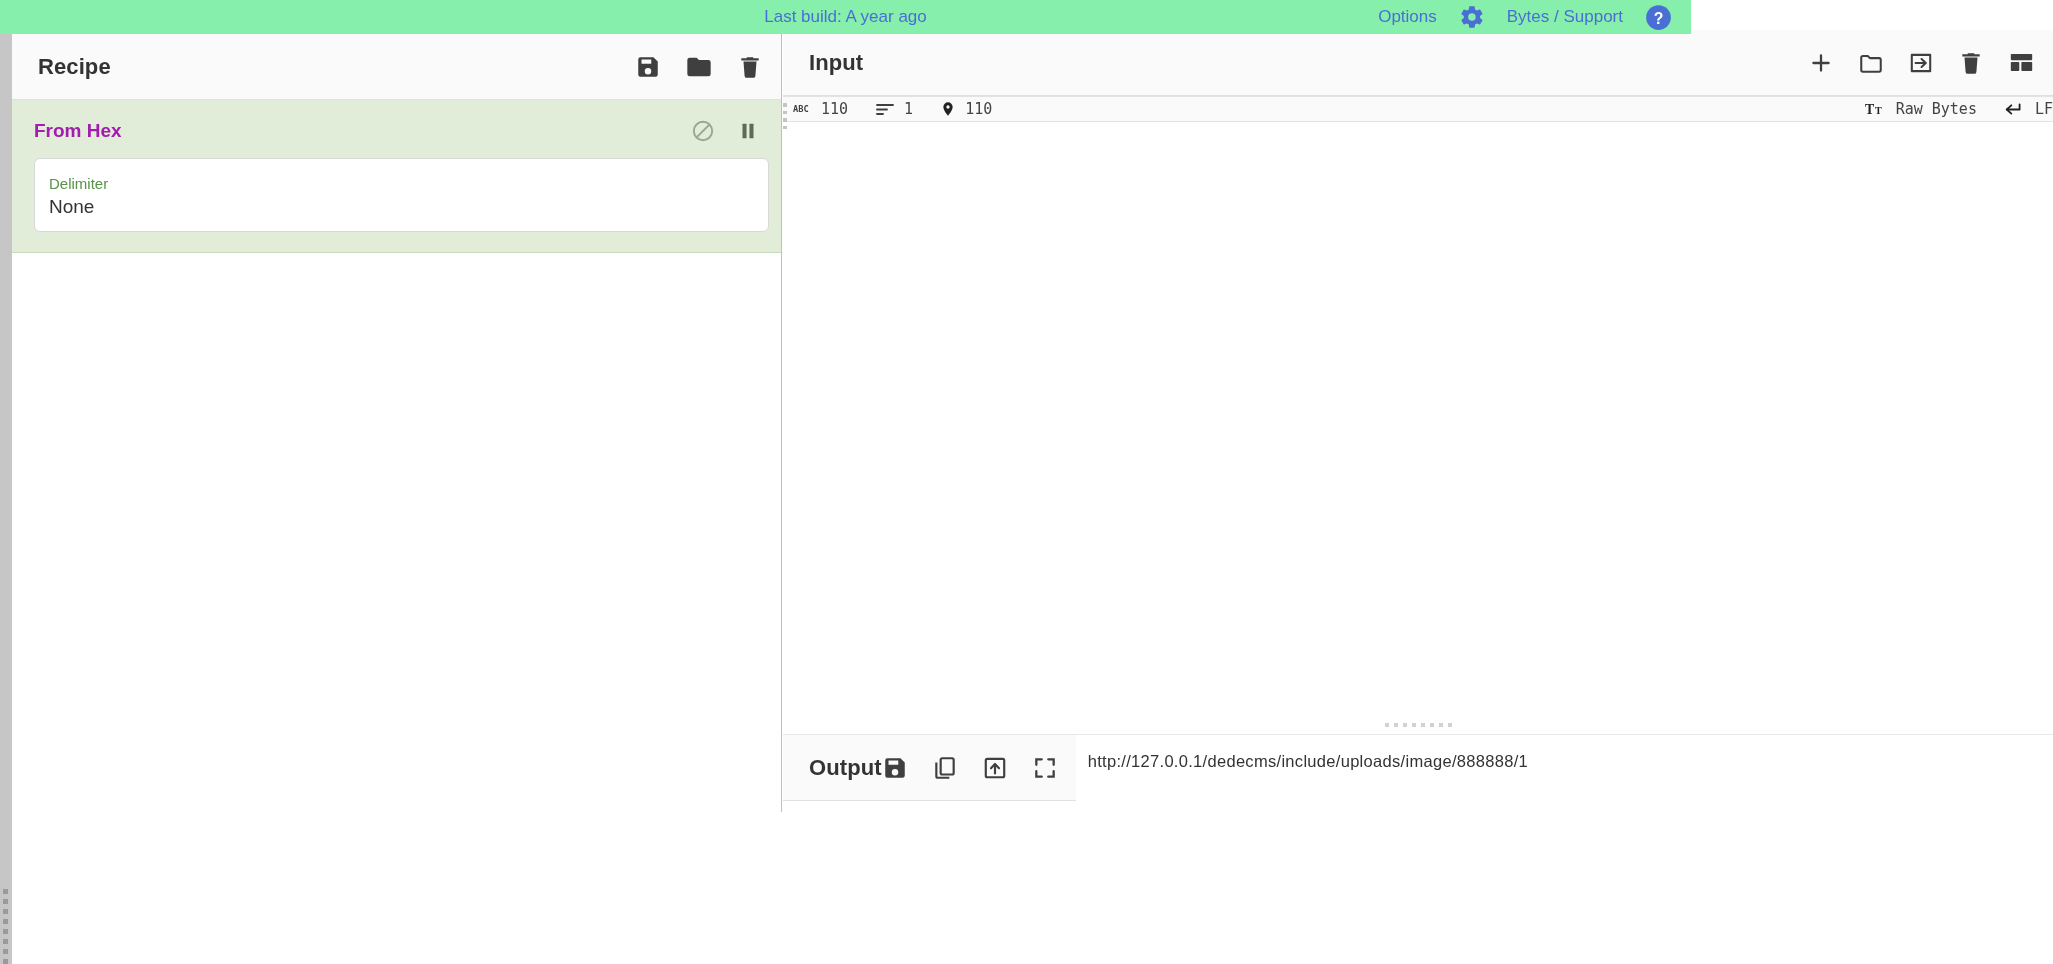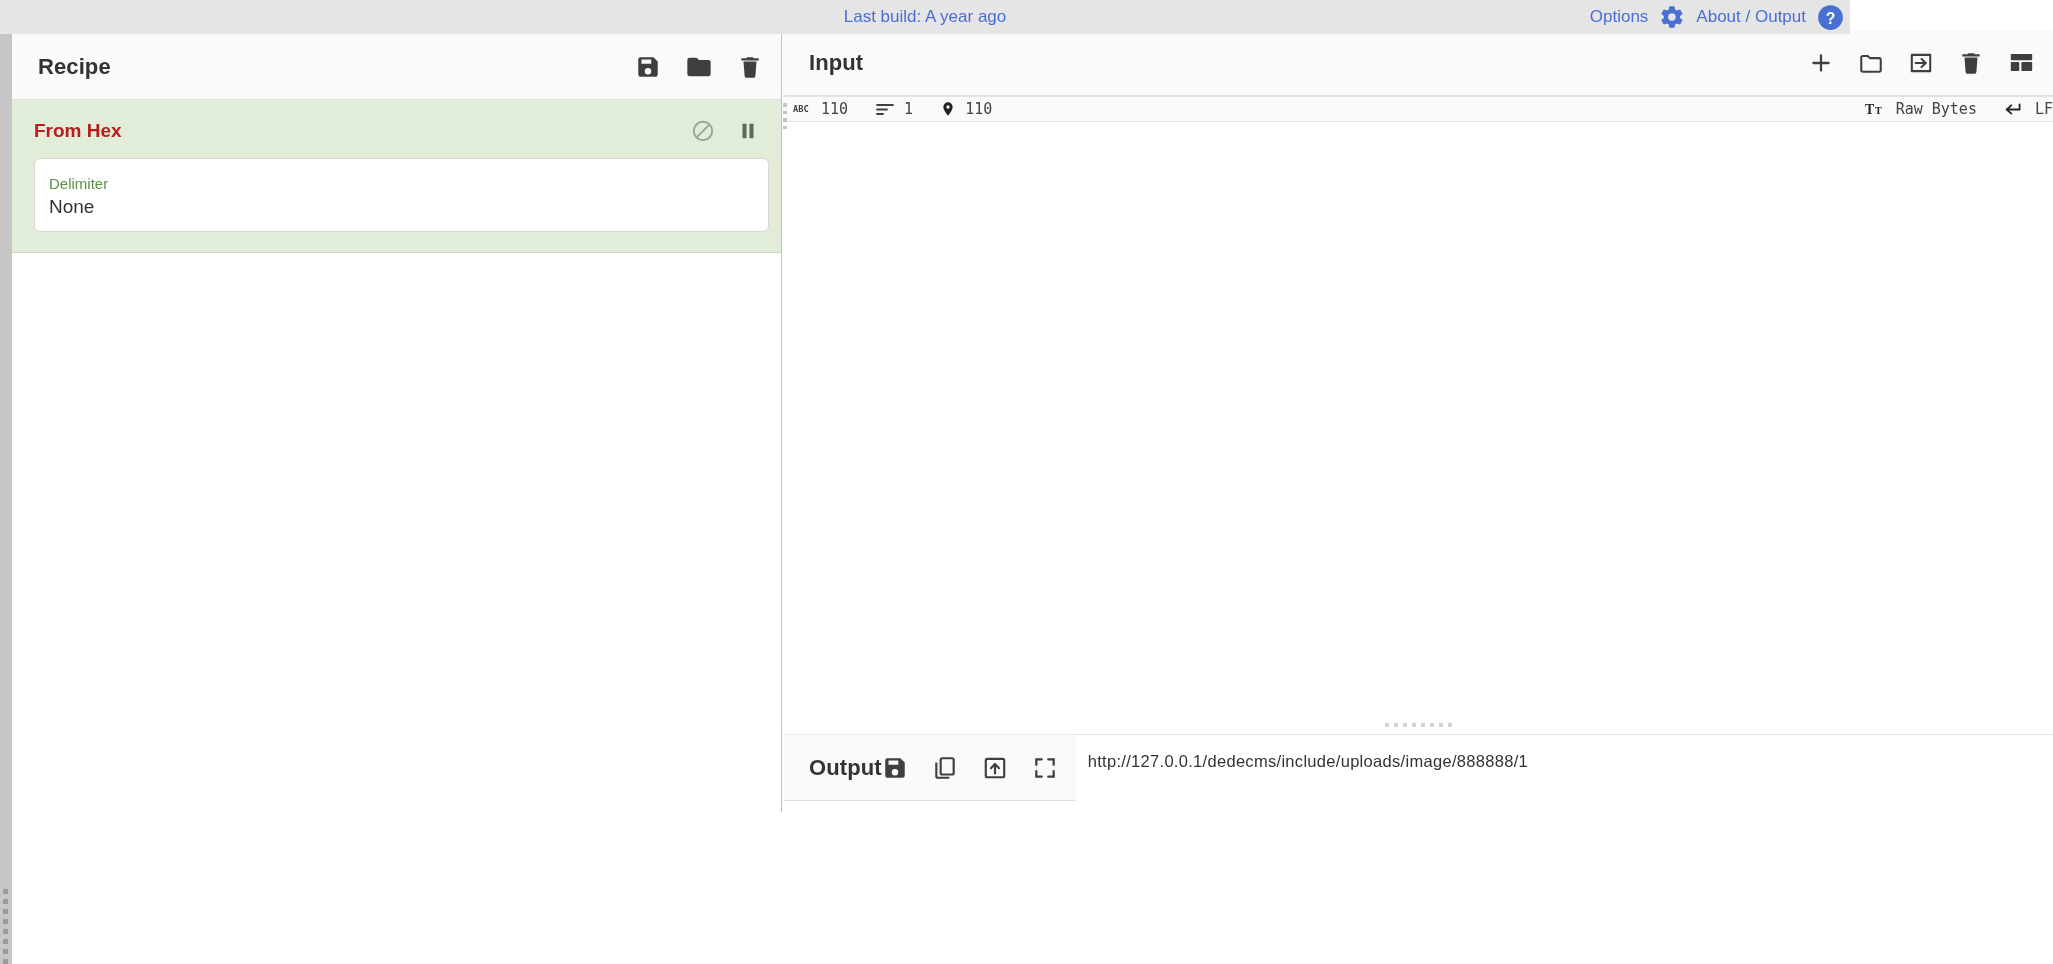--- a/index.html
+++ b/index.html
@@ -9,38 +9,38 @@
     width: 2053px; height: 964px;
     overflow: hidden;
     background: #ffffff;
     font-family: "Liberation Sans", sans-serif;
     -webkit-font-smoothing: antialiased;
   }
 
   
   #banner {
     position: absolute; top: 0; left: 0;
-    width: 1850px; height: 34px;
-    background: #e5e5e5;
+    width: 1691px; height: 34px;
+    background: #86efac;
     display: flex; align-items: center;
     font-size: 17px;
     color: #4a6fd4;
     z-index: 30;
   }
   #banner .build-text {
     position: absolute;
     left: 50%; transform: translateX(-50%);
     white-space: nowrap;
     color: #4a6fd4;
     font-size: 17px;
     cursor: pointer;
   }
   #banner .right-links {
-    position: absolute; right: 6px;
-    display: flex; align-items: center; gap: 11px;
+    position: absolute; right: 19px;
+    display: flex; align-items: center; gap: 22px;
     white-space: nowrap;
     text-align: right;
   }
   #banner .link-label {
     color: #4a6fd4; font-size: 17px; cursor: pointer;
   }
   .gear-icon, .help-icon { display: inline-block; line-height: 0; }
 
   
   #left-gutter {
@@ -92,21 +92,21 @@
     background: #e2edd9;
     border-bottom: 1px solid #c9dbbb;
     padding: 14px 22px 20px 22px;
     position: relative;
   }
   .op-head {
     display: flex; align-items: center;
     height: 34px;
   }
   .op-name {
-    font-size: 19px; font-weight: bold; color: #b91c1c;
+    font-size: 19px; font-weight: bold; color: #a21caf;
   }
   .op-head-icons {
     margin-left: auto; display: flex; align-items: center; gap: 22px;
   }
   .op-ing {
     margin-top: 10px;
     background: #ffffff;
     border: 1px solid #d8d8d8;
     border-radius: 6px;
     padding: 16px 14px 11px 14px;
@@ -217,21 +217,21 @@
 
 <div id="banner">
   <span class="build-text">Last build: A year ago</span>
   <div class="right-links">
     <span class="link-label">Options</span>
     <span class="gear-icon">
       <svg width="26" height="26" viewBox="0 0 24 24" fill="#4a6fd4">
         <path d="M19.4 13c.04-.32.06-.66.06-1s-.02-.68-.07-1l2.11-1.63a.5.5 0 0 0 .12-.64l-2-3.46a.5.5 0 0 0-.6-.22l-2.49 1a7.3 7.3 0 0 0-1.73-1l-.38-2.65A.5.5 0 0 0 13.93 2h-4a.5.5 0 0 0-.49.42l-.38 2.65c-.62.25-1.2.59-1.73 1l-2.49-1a.5.5 0 0 0-.6.22l-2 3.46a.5.5 0 0 0 .12.64L4.47 11c-.05.32-.08.66-.08 1s.03.68.08 1l-2.11 1.63a.5.5 0 0 0-.12.64l2 3.46c.12.22.38.3.6.22l2.49-1c.53.41 1.11.75 1.73 1l.38 2.65c.04.24.25.42.49.42h4c.24 0 .45-.18.49-.42l.38-2.65a7.3 7.3 0 0 0 1.73-1l2.49 1c.23.08.48 0 .6-.22l2-3.46a.5.5 0 0 0-.12-.64L19.4 13zm-7.47 2.5a3.5 3.5 0 1 1 0-7 3.5 3.5 0 0 1 0 7z"></path>
       </svg>
     </span>
-    <span class="link-label">About / Output</span>
+    <span class="link-label">Bytes / Support</span>
     <span class="help-icon">
       <svg width="27" height="27" viewBox="0 0 24 24">
         <circle cx="12" cy="12" r="11" fill="#4a6fd4"></circle>
         <text x="12" y="17.5" font-size="14" font-weight="bold" fill="#ffffff" text-anchor="middle" font-family="Liberation Sans, sans-serif">?</text>
       </svg>
     </span>
   </div>
 </div>
 
 <div id="left-gutter">

